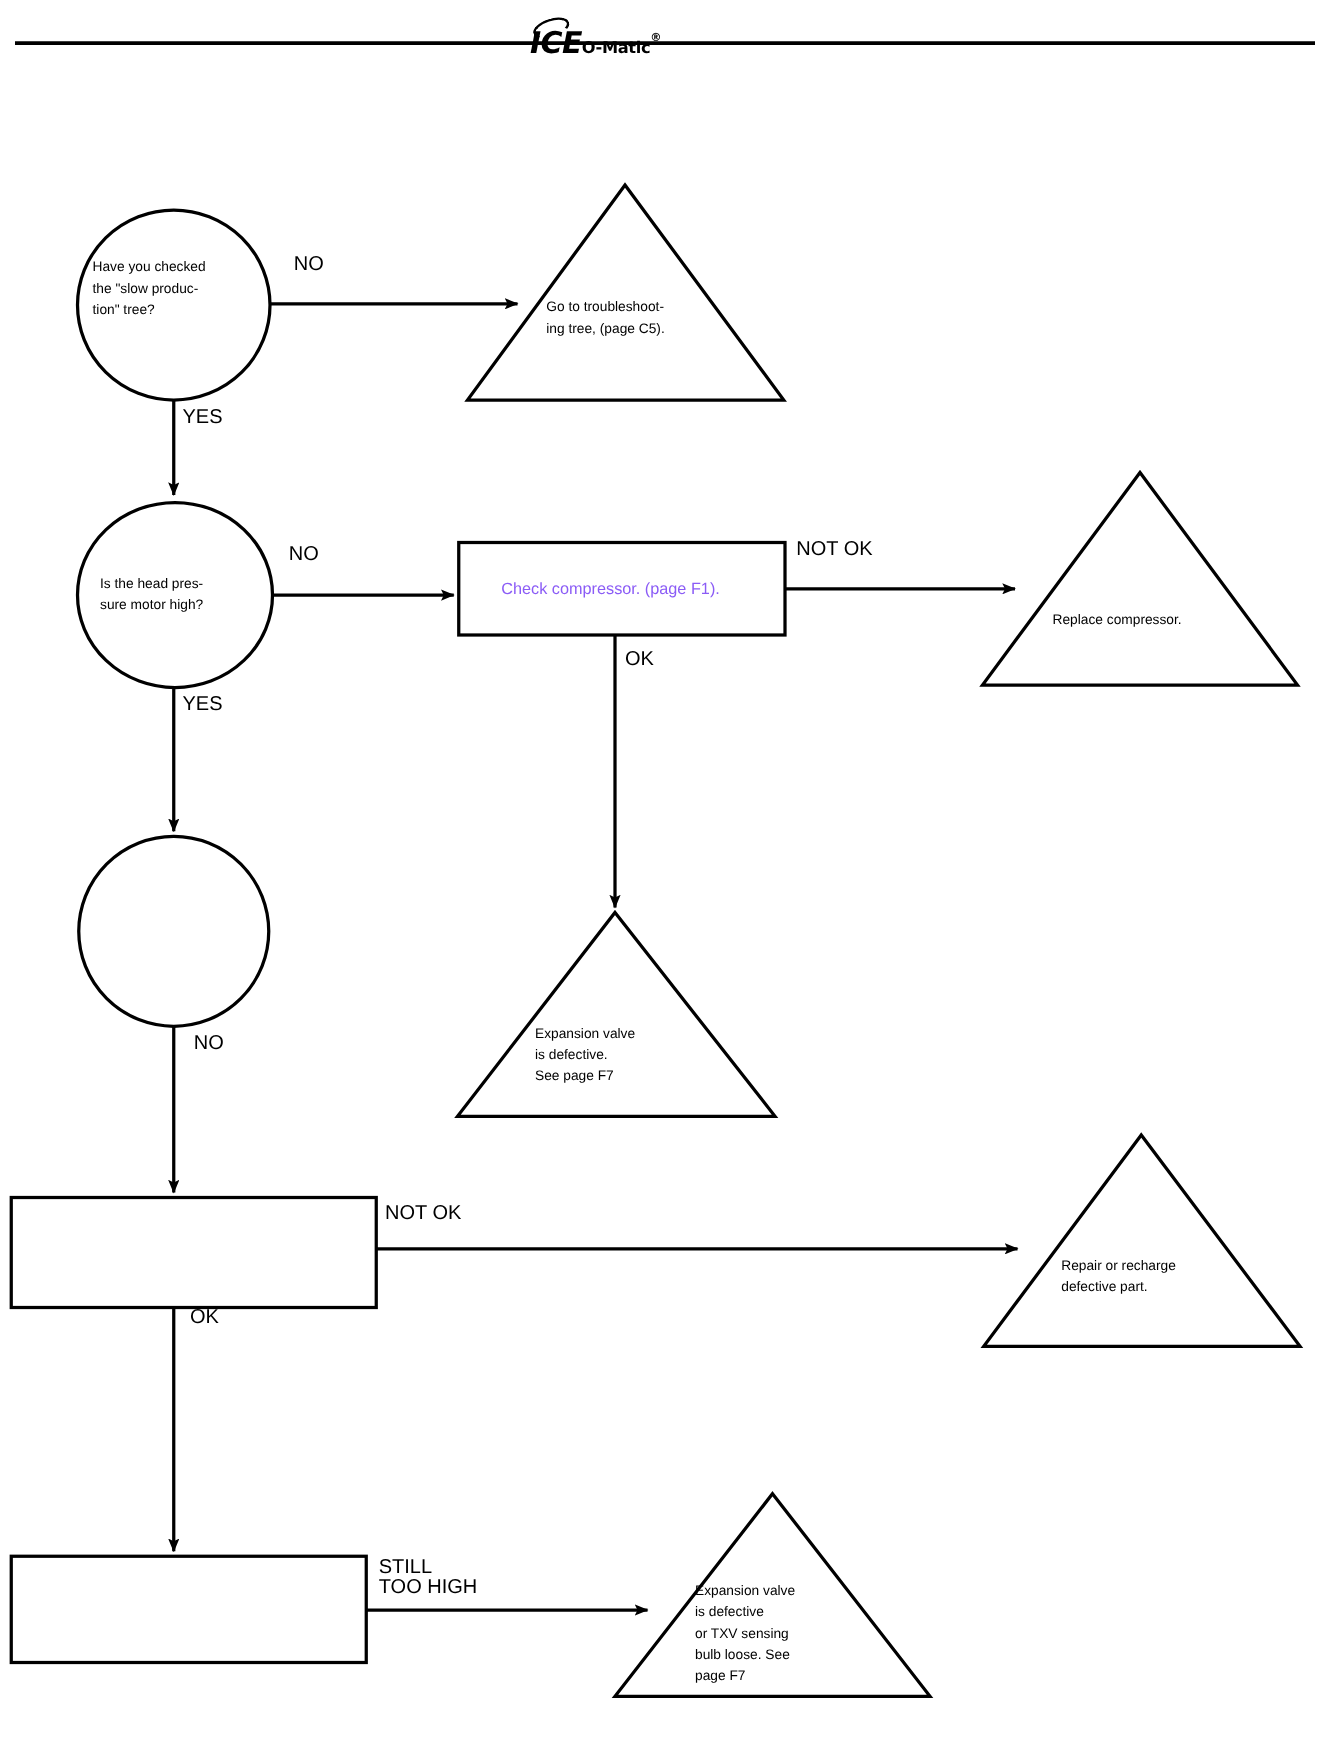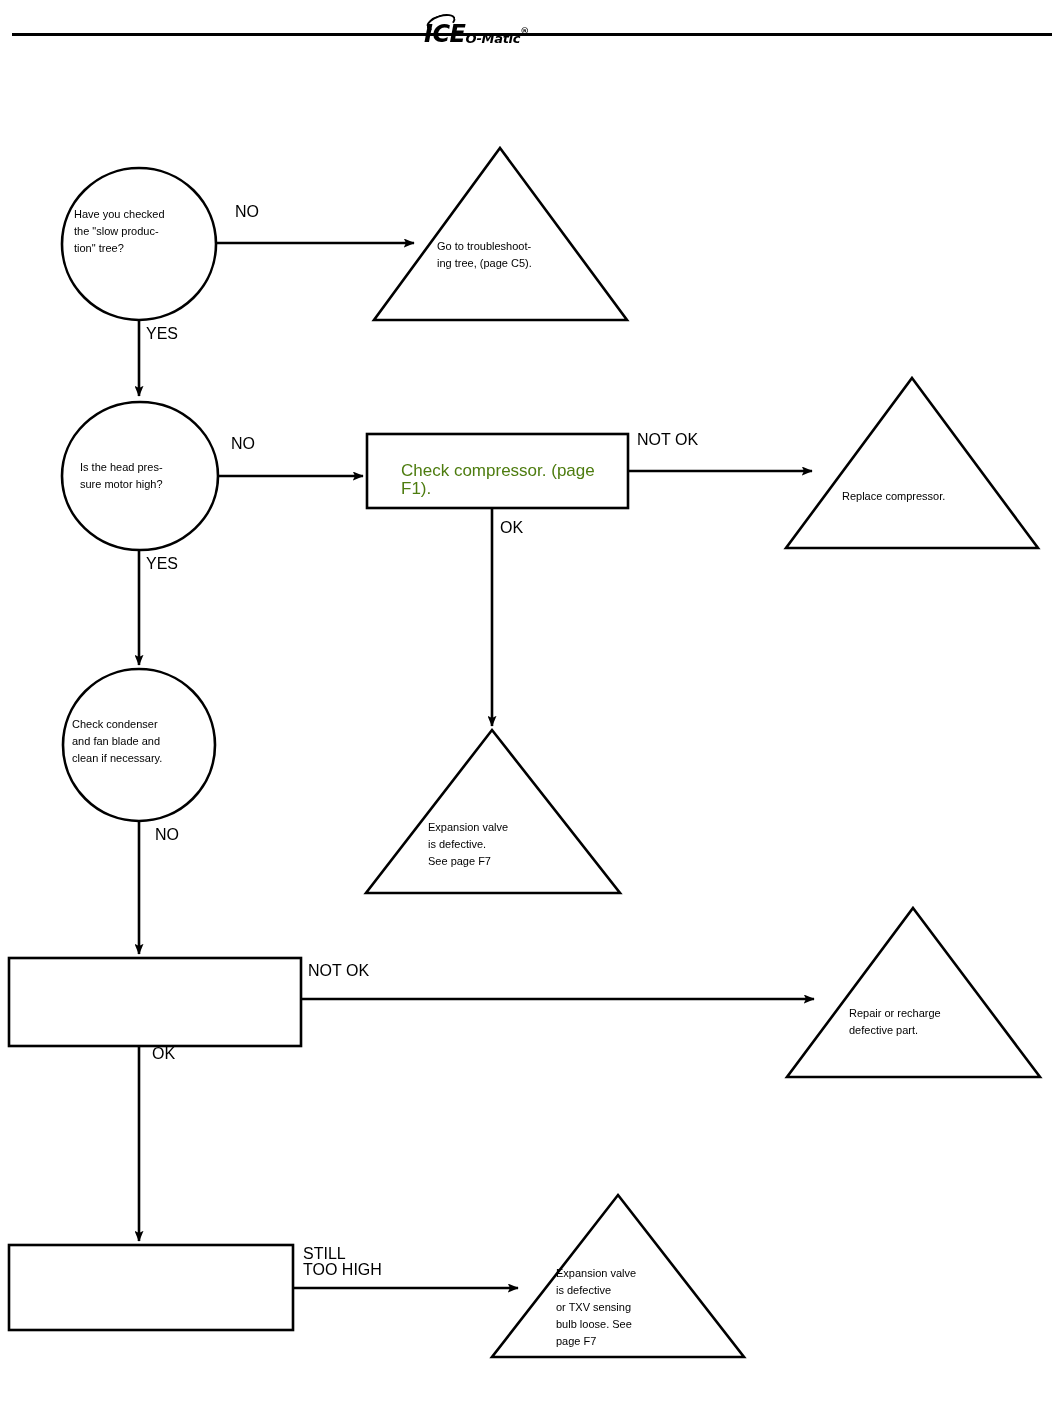--- a/index.html
+++ b/index.html
@@ -41,21 +41,20 @@
     font-family: "DejaVu Sans", sans-serif;
     font-weight: bold;
     font-style: italic;
     font-size: 24px;
     letter-spacing: -0.5px;
     line-height: 1;
   }
   .logo-omatic {
     font-family: "DejaVu Sans", sans-serif;
     font-weight: bold;
-    font-style: italic;
     font-size: 13px;
     letter-spacing: -0.3px;
     line-height: 1;
     padding-bottom: 1px;
   }
   .logo-reg {
     font-family: "DejaVu Sans", sans-serif;
     font-size: 9px;
     font-weight: bold;
     vertical-align: super;
@@ -112,23 +111,23 @@
     position: absolute;
     font-family: "Liberation Sans", sans-serif;
     font-size: 16px;
     line-height: 16px;
     color: #000;
     white-space: pre-line;
   }
   .box-text {
     position: absolute;
     font-family: "Liberation Sans", sans-serif;
-    font-size: 17px;
+    font-size: 13px;
     line-height: 18px;
-    color: #4d7c0f;
+    color: #8b5cf6;
     white-space: pre-line;
   }
 </style>
 </head>
 <body>
 
 <div id="page">
 
   <div id="header">
     <div class="logo-wrap">
@@ -188,23 +187,20 @@
   <div class="node-text" style="left:437px; top:238px; width:190px;">Go to troubleshoot-
 ing tree, (page C5).</div>
 
   <div class="node-text" style="left:80px; top:459px; width:136px;">Is the head pres-
 sure motor high?</div>
 
   <div class="box-text" style="left:401px; top:462px; width:220px;">Check compressor. (page F1).</div>
 
   <div class="node-text" style="left:842px; top:488px; width:180px;">Replace compressor.</div>
 
-  <div class="node-text" style="left:72px; top:716px; width:140px;">Check condenser
-and fan blade and
-clean if necessary.</div>
 
   <div class="node-text" style="left:428px; top:819px; width:180px;">Expansion valve
 is defective.
 See page F7</div>
 
 
   <div class="node-text" style="left:849px; top:1005px; width:180px;">Repair or recharge
 defective part.</div>
 
 

